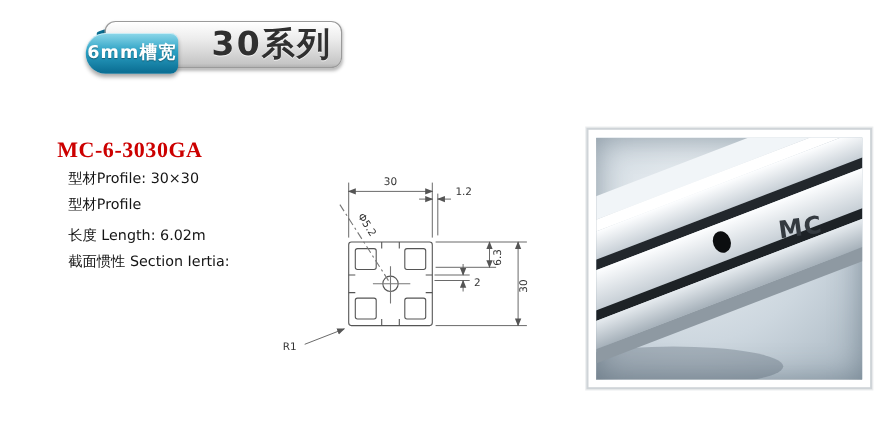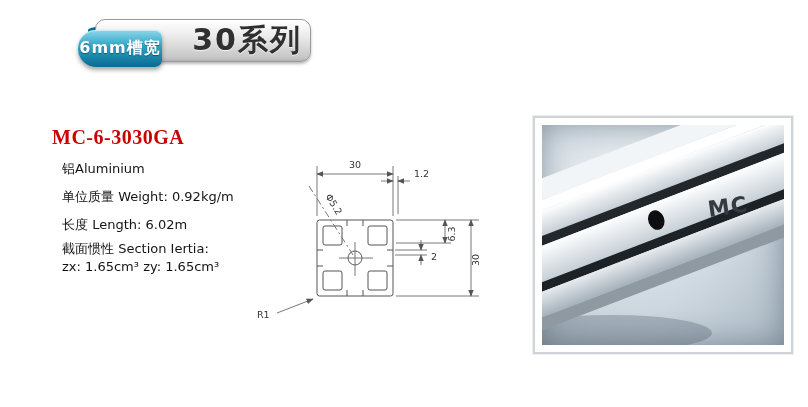--- a/index.html
+++ b/index.html
@@ -82,25 +82,24 @@
       <span class="badge-series">30系列</span>
     </div>
     <div class="badge-ribbon">
       <span>6mm槽宽</span>
     </div>
   </div>
 
   <div class="model">MC-6-3030GA</div>
 
   <div class="specs">
-    <div class="g6">铝Aluminium</div>
-    <div class="g10">单位质量 Weight: 0.92kg/m</div>
+    <div>型材Profile: 30×30</div>
+    <div class="g6">型材Profile</div>
     <div class="g10">长度 Length: 6.02m</div>
     <div class="g6">截面惯性 Section Iertia:</div>
-    <div>zx: 1.65cm³  zy: 1.65cm³</div>
   </div>
 
   <svg class="drawing" viewBox="0 0 232 202">
     <defs>
       <marker id="arr" viewBox="0 0 10 10" markerWidth="9" markerHeight="9" refX="9" refY="5" orient="auto-start-reverse">
         <path d="M0,1 L10,5 L0,9 z" fill="#555"></path>
       </marker>
     </defs>
 
     <g stroke="#555" stroke-width="1" fill="none">

